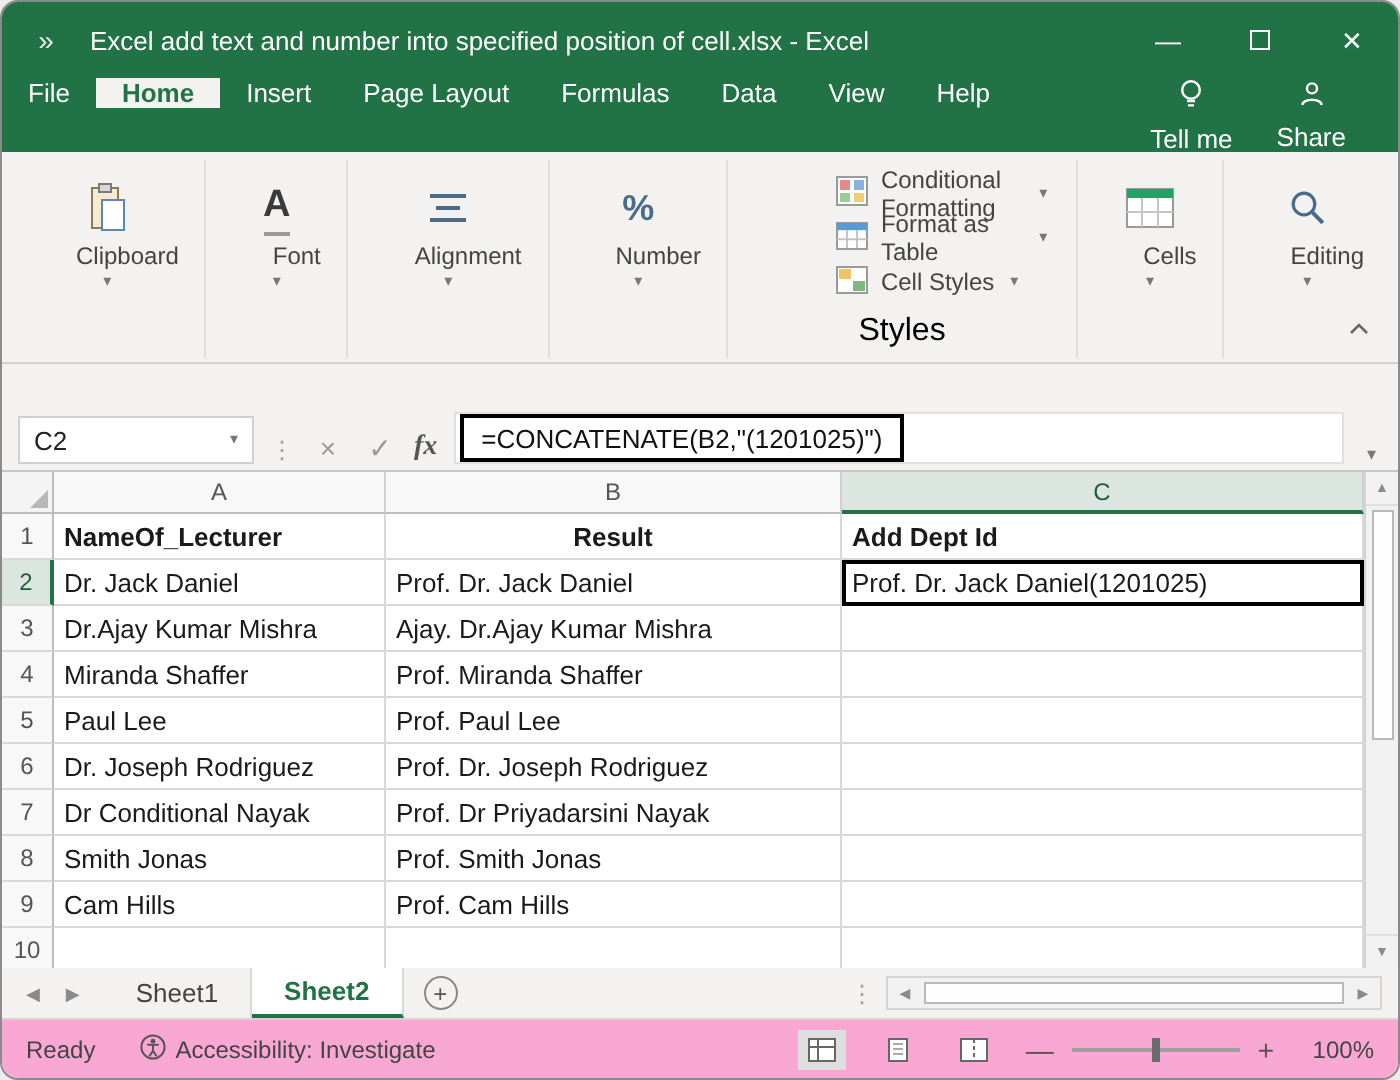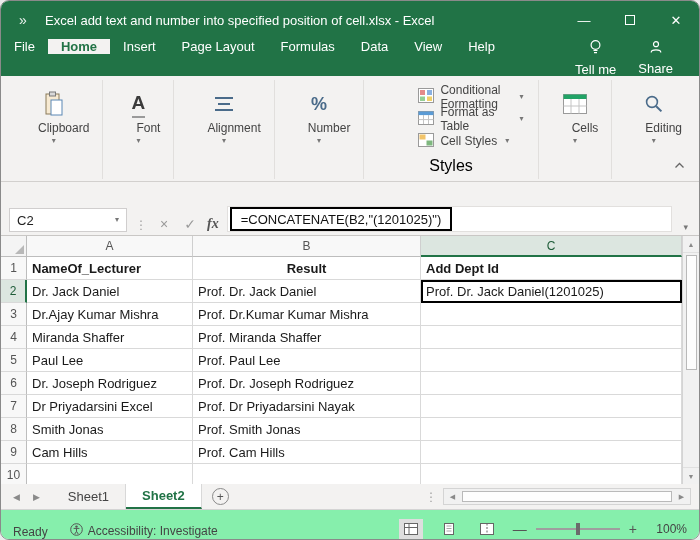--- a/index.html
+++ b/index.html
@@ -92,21 +92,21 @@
   .stab.active { background:#fff; color:#217346; font-weight:bold; border-bottom:2px solid #217346; }
   .addsheet { width:17px; height:17px; border-radius:50%; border:1px solid #8a8a8a; color:#555; display:flex;
               align-items:center; justify-content:center; font-size:12px; line-height:1; align-self:center; margin-left:10px; }
   .sbdots { margin-left:auto; align-self:center; color:#a0a0a0; font-size:12px; padding-right:6px; }
   .hscroll { width:248px; height:17px; align-self:center; margin-right:8px; background:#f1f1f1;
              border:1px solid #d4d4d4; display:flex; align-items:center; }
   .harrow { width:17px; text-align:center; font-size:7px; color:#8a8a8a; }
   .hthumb { flex:1; height:11px; background:#fdfdfd; border:1px solid #b9b9b9; margin:0 1px; }
 
   
-  .statusbar { height:29px; background:#86efac; display:flex; align-items:flex-end; padding:0 12px; gap:10px;
+  .statusbar { height:29px; background:#f9a8d4; display:flex; align-items:center; padding:0 12px; gap:10px;
                font-size:12px; color:#444; flex:0 0 auto; }
   .acc { display:flex; align-items:center; gap:5px; margin-left:12px; }
   .sb-right { margin-left:auto; display:flex; align-items:center; gap:14px; }
   .viewbtn { width:24px; height:20px; display:flex; align-items:center; justify-content:center; }
   .viewbtn.sel { background:#dedede; }
   .zoomer { display:flex; align-items:center; gap:9px; }
   .zminus,.zplus { color:#555; font-size:14px; }
   .ztrack { width:84px; height:2px; background:#9e9e9e; position:relative; }
   .zthumb { position:absolute; left:40px; top:-5px; width:4px; height:12px; background:#6b6b6b; }
   .zoomlabel { width:36px; text-align:right; font-size:12px; color:#444; }
@@ -318,21 +318,21 @@
       </div>
       <div class="grow">
         <div class="rn sel">2</div>
         <div class="cell colA">Dr. Jack Daniel</div>
         <div class="cell colB">Prof. Dr. Jack Daniel</div>
         <div class="cell colC active">Prof. Dr. Jack Daniel(1201025)</div>
       </div>
       <div class="grow">
         <div class="rn">3</div>
         <div class="cell colA">Dr.Ajay Kumar Mishra</div>
-        <div class="cell colB">Prof. Dr.Kumar Kumar Mishra</div>
+        <div class="cell colB">Ajay. Dr.Ajay Kumar Mishra</div>
         <div class="cell colC"></div>
       </div>
       <div class="grow">
         <div class="rn">4</div>
         <div class="cell colA">Miranda Shaffer</div>
         <div class="cell colB">Prof. Miranda Shaffer</div>
         <div class="cell colC"></div>
       </div>
       <div class="grow">
         <div class="rn">5</div>
@@ -341,21 +341,21 @@
         <div class="cell colC"></div>
       </div>
       <div class="grow">
         <div class="rn">6</div>
         <div class="cell colA">Dr. Joseph Rodriguez</div>
         <div class="cell colB">Prof. Dr. Joseph Rodriguez</div>
         <div class="cell colC"></div>
       </div>
       <div class="grow">
         <div class="rn">7</div>
-        <div class="cell colA">Dr Priyadarsini Excel</div>
+        <div class="cell colA">Dr Conditional Nayak</div>
         <div class="cell colB">Prof. Dr Priyadarsini Nayak</div>
         <div class="cell colC"></div>
       </div>
       <div class="grow">
         <div class="rn">8</div>
         <div class="cell colA">Smith Jonas</div>
         <div class="cell colB">Prof. Smith Jonas</div>
         <div class="cell colC"></div>
       </div>
       <div class="grow">

